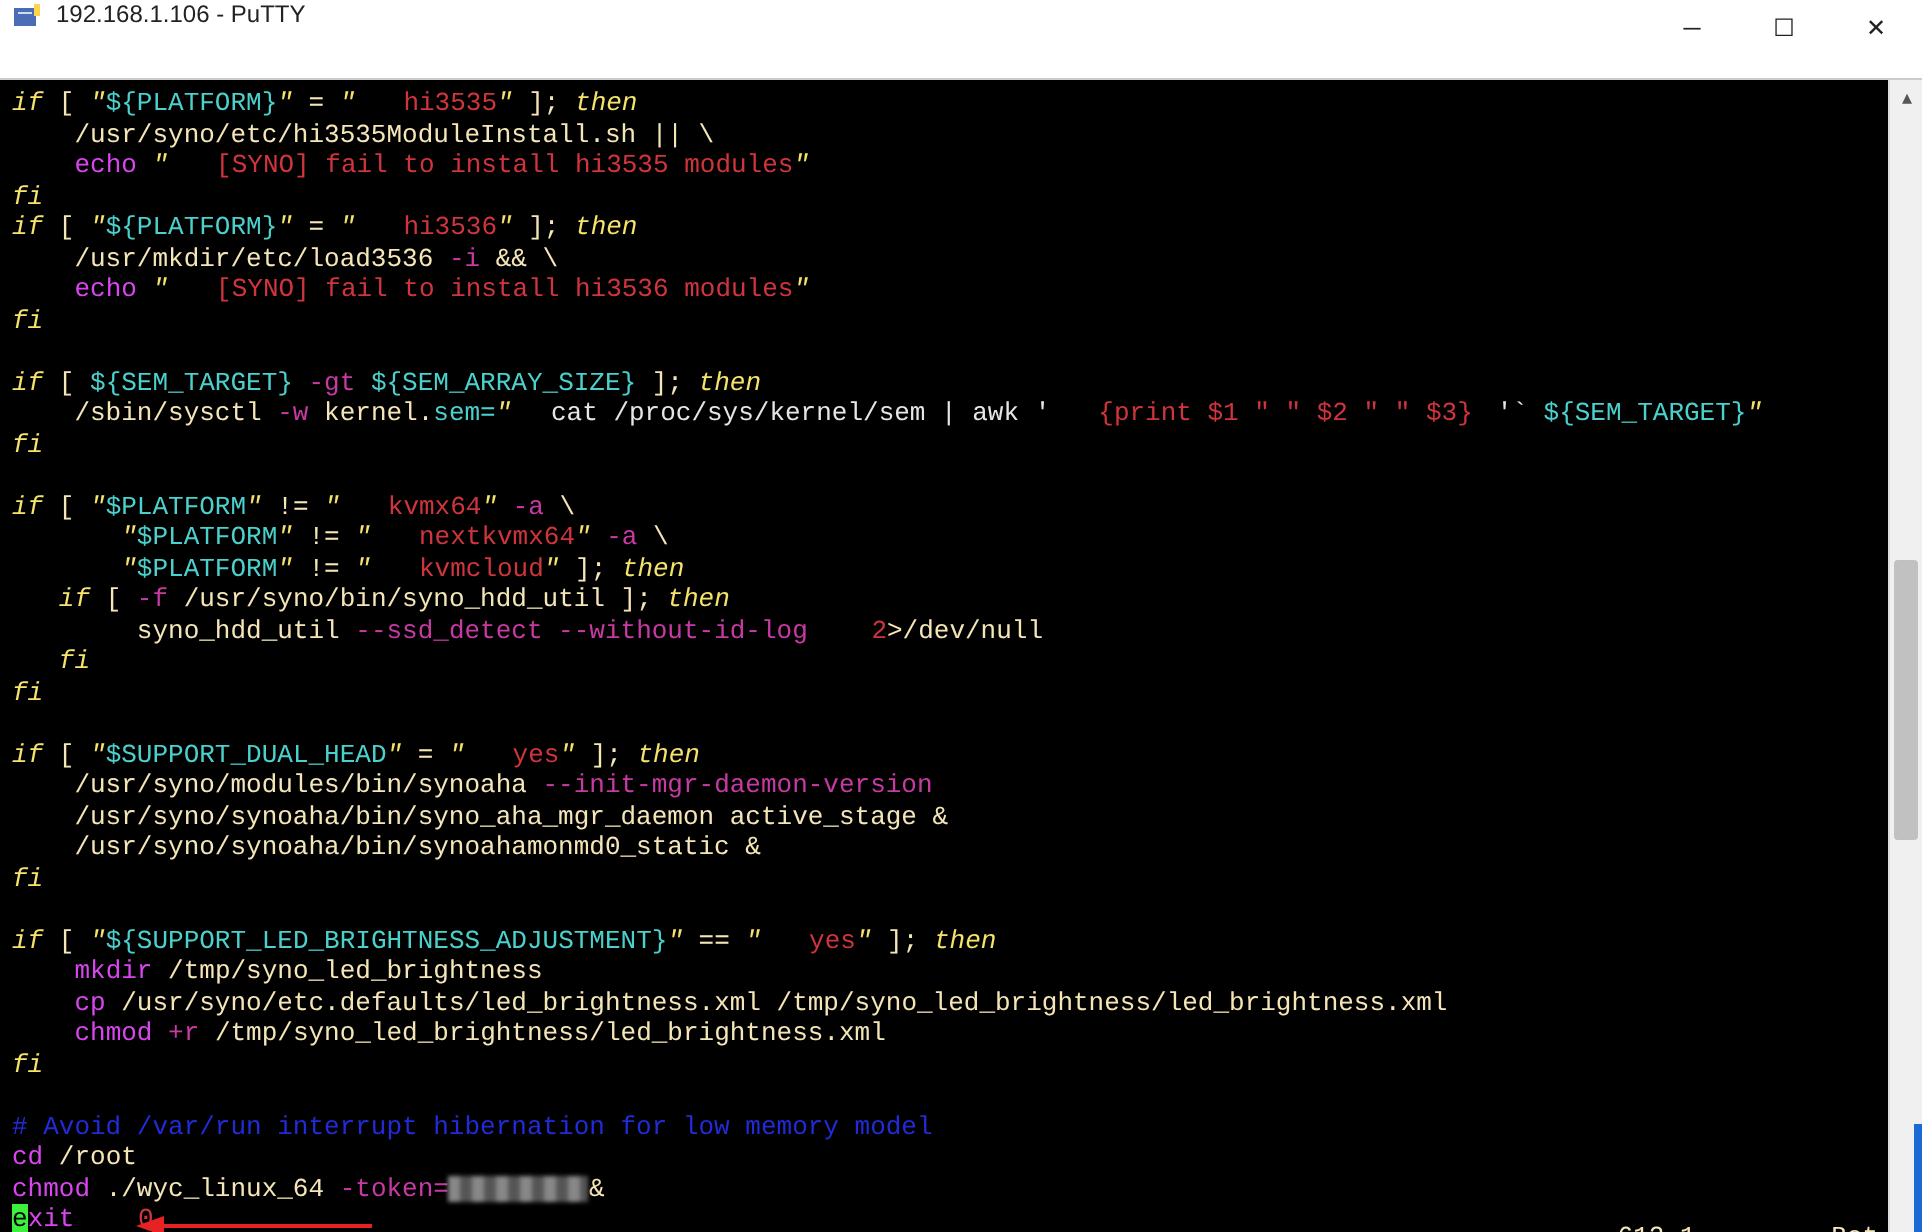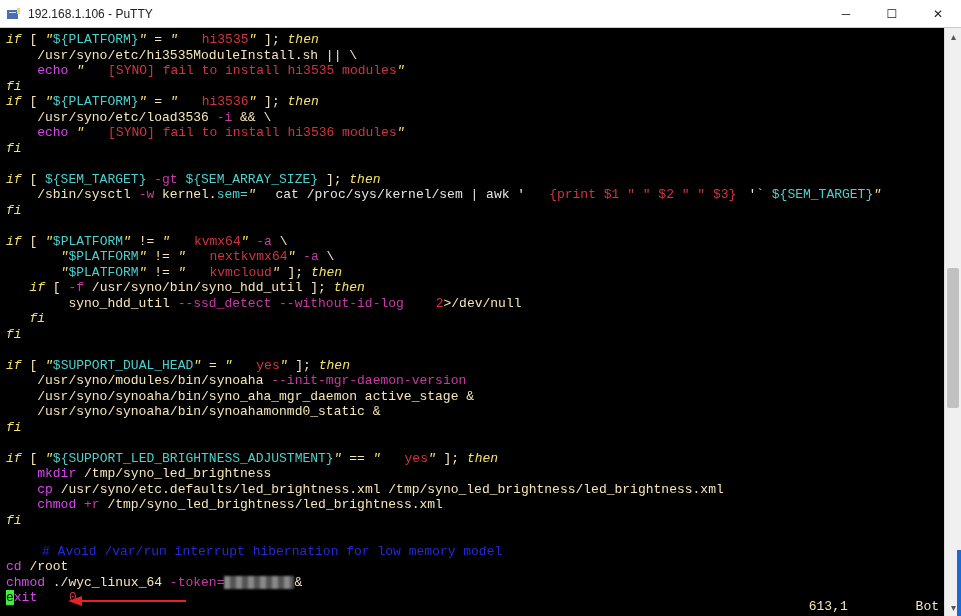--- a/index.html
+++ b/index.html
@@ -5,25 +5,24 @@
   * { margin: 0; padding: 0; box-sizing: border-box; }
   body {
     font-family: "Segoe UI", Tahoma, sans-serif;
     background: #fff;
     width: 961px;
     height: 616px;
     overflow: hidden;
     position: relative;
   }
   .titlebar {
-    height: 28px;
+    height: 40px;
     background: #fff;
     border-bottom: 1px solid #ccc;
     display: flex;
-    align-items: center;
     padding-left: 6px;
     font-size: 12px;
     color: #222;
   }
   .titlebar .icon { width: 16px; height: 16px; margin-right: 6px; }
   .titlebar .title { flex: 1; }
   .winbtn {
     width: 46px;
     height: 28px;
     display: flex;
@@ -73,21 +72,21 @@
     height: 140px;
     background: #c1c1c1;
     border-radius: 2px;
   }
   
   .c-red    { color: #d0353d; margin-left: 24px; }
   .c-grn    { color: #d946ef; }
   .c-yel    { color: #f5e36a; font-style: italic; }
   .c-mag    { color: #c83aa3; }
   .c-cyan   { color: #4bd1cd; text-align: center; }
-  .c-dblu   { color: #222bd9; margin-left: 36px; }
+  .c-dblu   { color: #222bd9; }
   .c-wht    { color: #e6e6e6; margin-left: 12px; }
   .cursor-blk { background:#3df03d; color:#000; }
   .statusline {
     position: absolute;
     bottom: 2px;
     right: 22px;
     font-family: "Consolas","Courier New",monospace;
     font-size: 13px;
     color: #f5e6b8;
   }
@@ -138,21 +137,21 @@
       <span>✕</span>
     </div>
 </div>
 
 <div class="terminal-wrap">
   <div class="terminal"><span class="c-yel">if</span><span> [ </span><span class="c-yel">"</span><span class="c-cyan">${PLATFORM}</span><span class="c-yel">"</span><span> = </span><span class="c-yel">"</span><span class="c-red">hi3535</span><span class="c-yel">"</span><span> ]; </span><span class="c-yel">then</span>
 <span>    /usr/syno/etc/hi3535ModuleInstall.sh || \</span>
 <span>    </span><span class="c-grn">echo</span><span class="c-yel"> "</span><span class="c-red">[SYNO] fail to install hi3535 modules</span><span class="c-yel">"</span>
 <span class="c-yel">fi</span>
 <span class="c-yel">if</span><span> [ </span><span class="c-yel">"</span><span class="c-cyan">${PLATFORM}</span><span class="c-yel">"</span><span> = </span><span class="c-yel">"</span><span class="c-red">hi3536</span><span class="c-yel">"</span><span> ]; </span><span class="c-yel">then</span>
-<span>    /usr/syno/etc/load3536 </span><span class="c-mag">-i</span><span> &amp;&amp; \</span>
+<span>    /usr/mkdir/etc/load3536 </span><span class="c-mag">-i</span><span> &amp;&amp; \</span>
 <span>    </span><span class="c-grn">echo</span><span class="c-yel"> "</span><span class="c-red">[SYNO] fail to install hi3536 modules</span><span class="c-yel">"</span>
 <span class="c-yel">fi</span>
 
 <span class="c-yel">if</span><span> [ </span><span class="c-cyan">${SEM_TARGET}</span><span class="c-mag"> -gt </span><span class="c-cyan">${SEM_ARRAY_SIZE}</span><span> ]; </span><span class="c-yel">then</span>
 <span>    /sbin/sysctl </span><span class="c-mag">-w</span><span> kernel.</span><span class="c-cyan">sem=</span><span class="c-yel">"</span><span class="c-wht"> cat /proc/sys/kernel/sem | awk '</span><span class="c-red">{print $1 " " $2 " " $3}</span><span class="c-wht">'` </span><span class="c-cyan">${SEM_TARGET}</span><span class="c-yel">"</span>
 <span class="c-yel">fi</span>
 
 <span class="c-yel">if</span><span> [ </span><span class="c-yel">"</span><span class="c-cyan">$PLATFORM</span><span class="c-yel">"</span><span> != </span><span class="c-yel">"</span><span class="c-red">kvmx64</span><span class="c-yel">"</span><span class="c-mag"> -a</span><span> \</span>
 <span>       </span><span class="c-yel">"</span><span class="c-cyan">$PLATFORM</span><span class="c-yel">"</span><span> != </span><span class="c-yel">"</span><span class="c-red">nextkvmx64</span><span class="c-yel">"</span><span class="c-mag"> -a</span><span> \</span>
 <span>       </span><span class="c-yel">"</span><span class="c-cyan">$PLATFORM</span><span class="c-yel">"</span><span> != </span><span class="c-yel">"</span><span class="c-red">kvmcloud</span><span class="c-yel">"</span><span> ]; </span><span class="c-yel">then</span>

